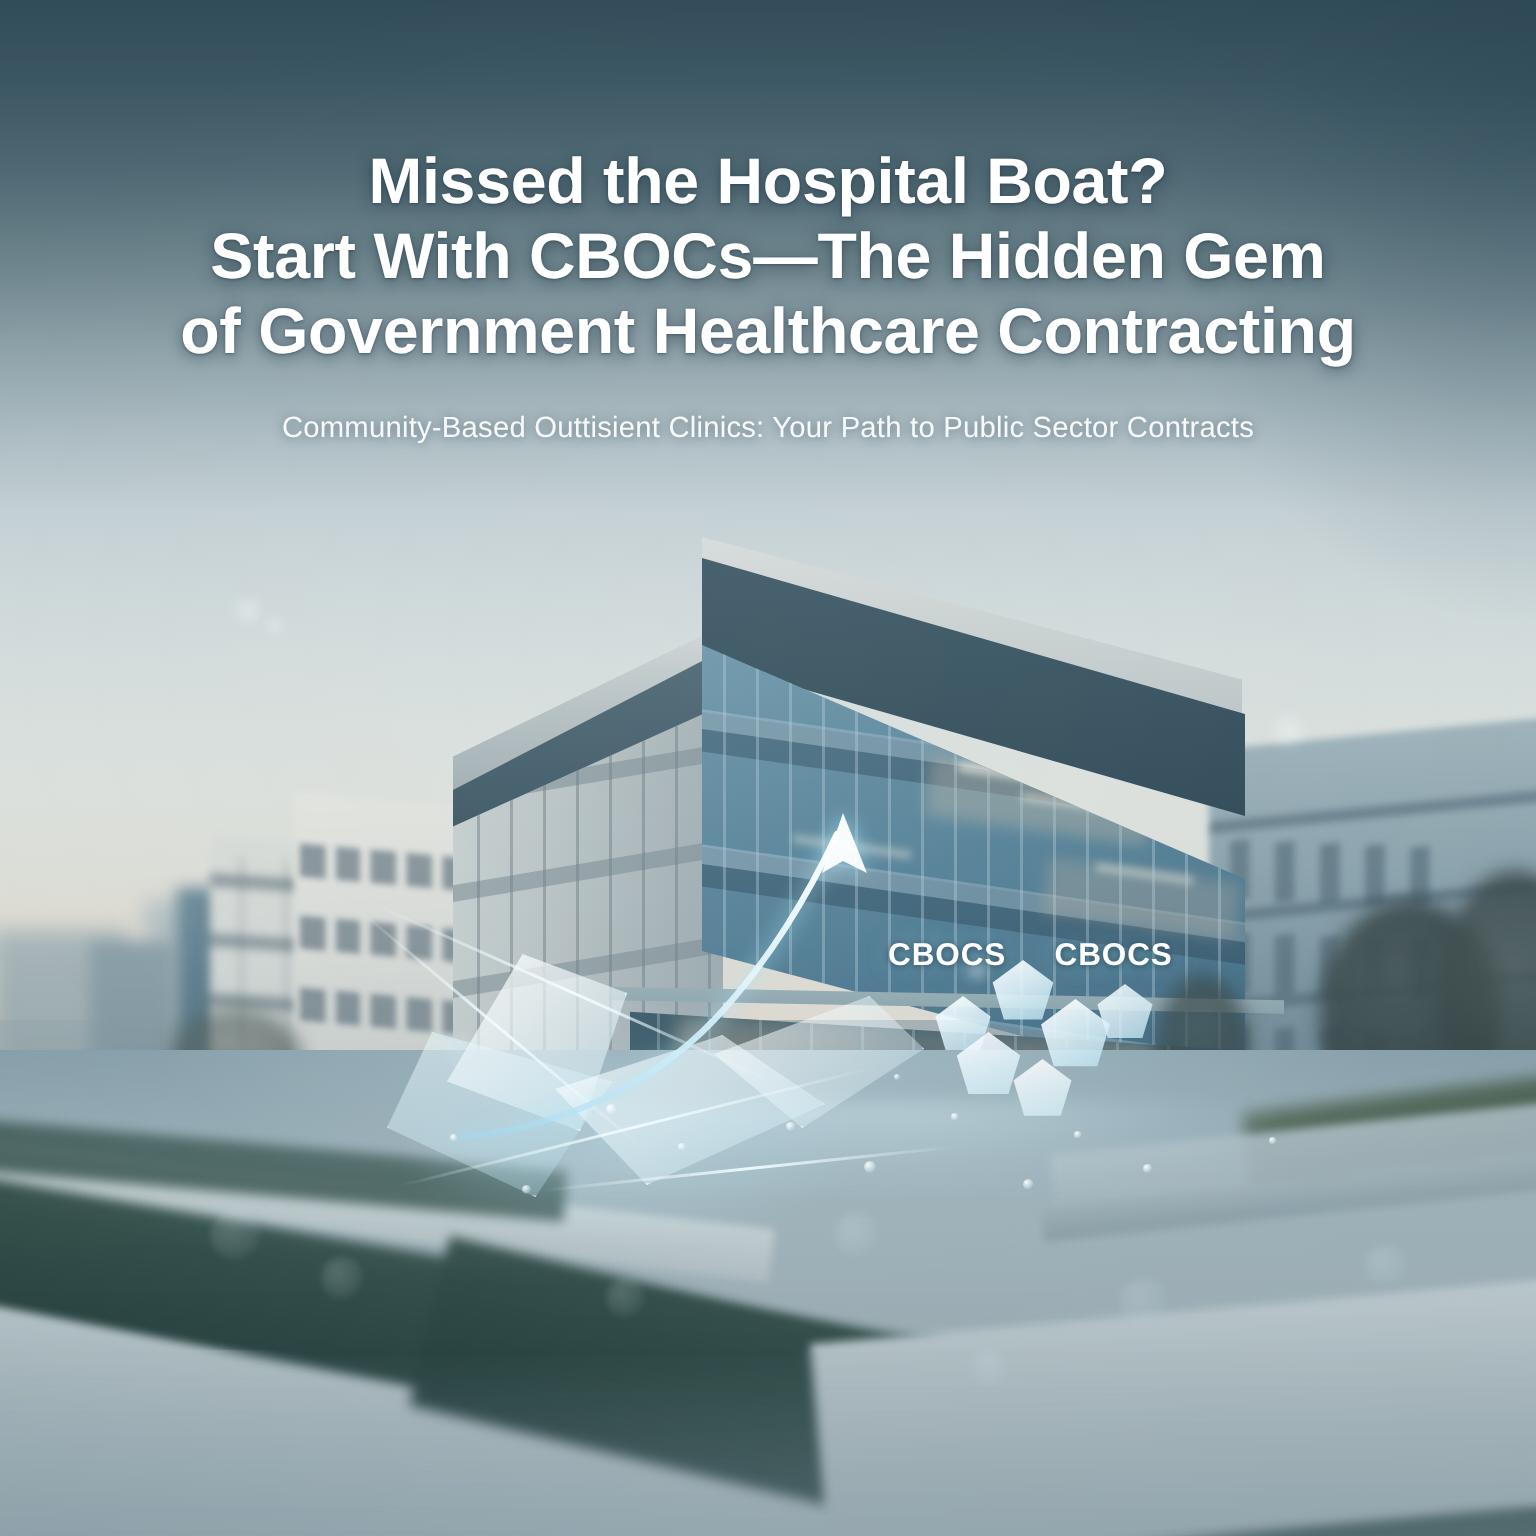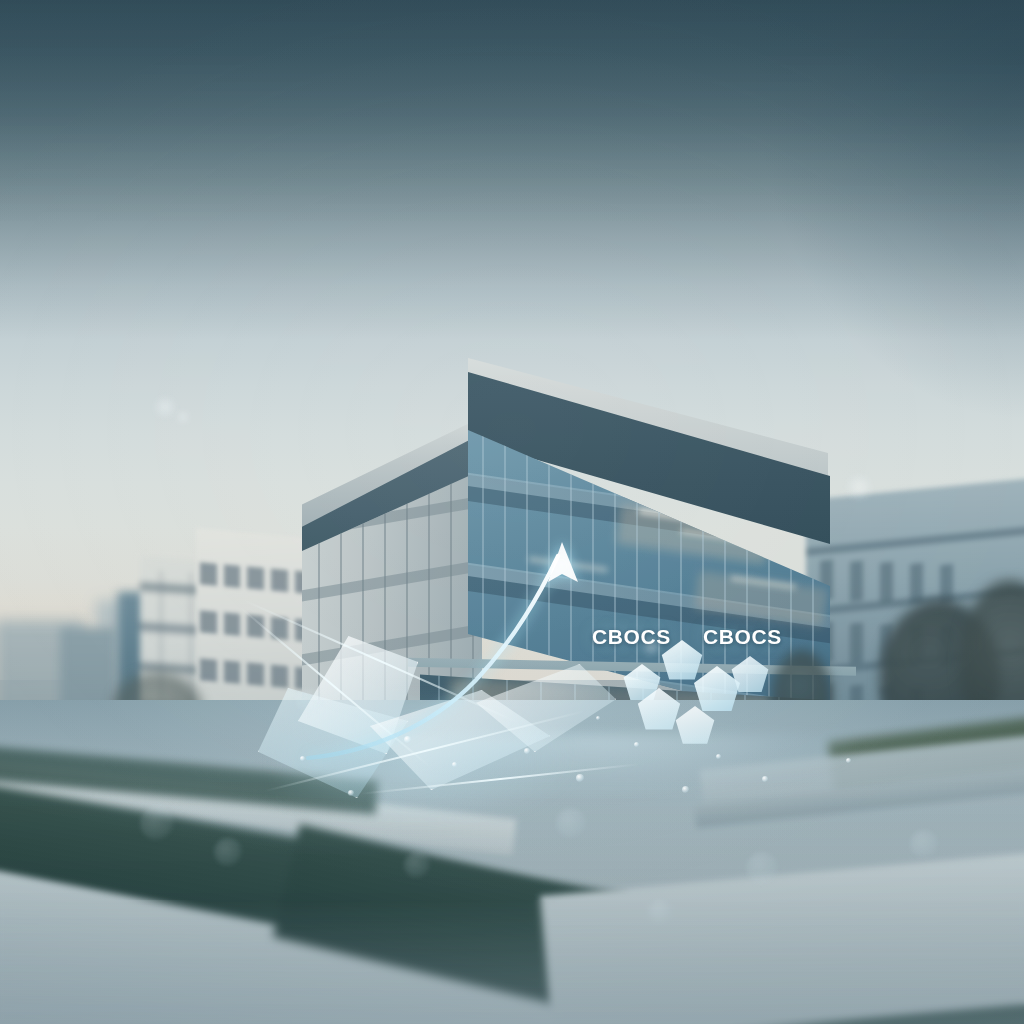--- a/index.html
+++ b/index.html
@@ -688,14 +688,22 @@
   <div class="bokeh" style="left:648px; top:900px; width:24px; height:24px;"></div>
 
   <div class="lens-flare" style="left:846px; top:474px; width:26px; height:26px;"></div>
   <div class="lens-flare" style="left:154px; top:396px; width:22px; height:22px;"></div>
   <div class="lens-flare" style="left:176px; top:410px; width:14px; height:14px;"></div>
   <div class="lens-flare" style="left:642px; top:638px; width:18px; height:18px;"></div>
 
   <div class="dof-bottom"></div>
   <div class="grade"></div>
 
+  <div class="text-layer">
+    <div class="headline">
+      <span class="hl">Missed the Hospital Boat?</span>
+      <span class="hl">Start With CBOCs—The Hidden Gem</span>
+      <span class="hl">of Government Healthcare Contracting</span>
+    </div>
+    <div class="subhead">Community-Based Outtisient Clinics: Your Path to Public Sector Contracts</div>
+  </div>
 
 </div>
 
 </body></html>

